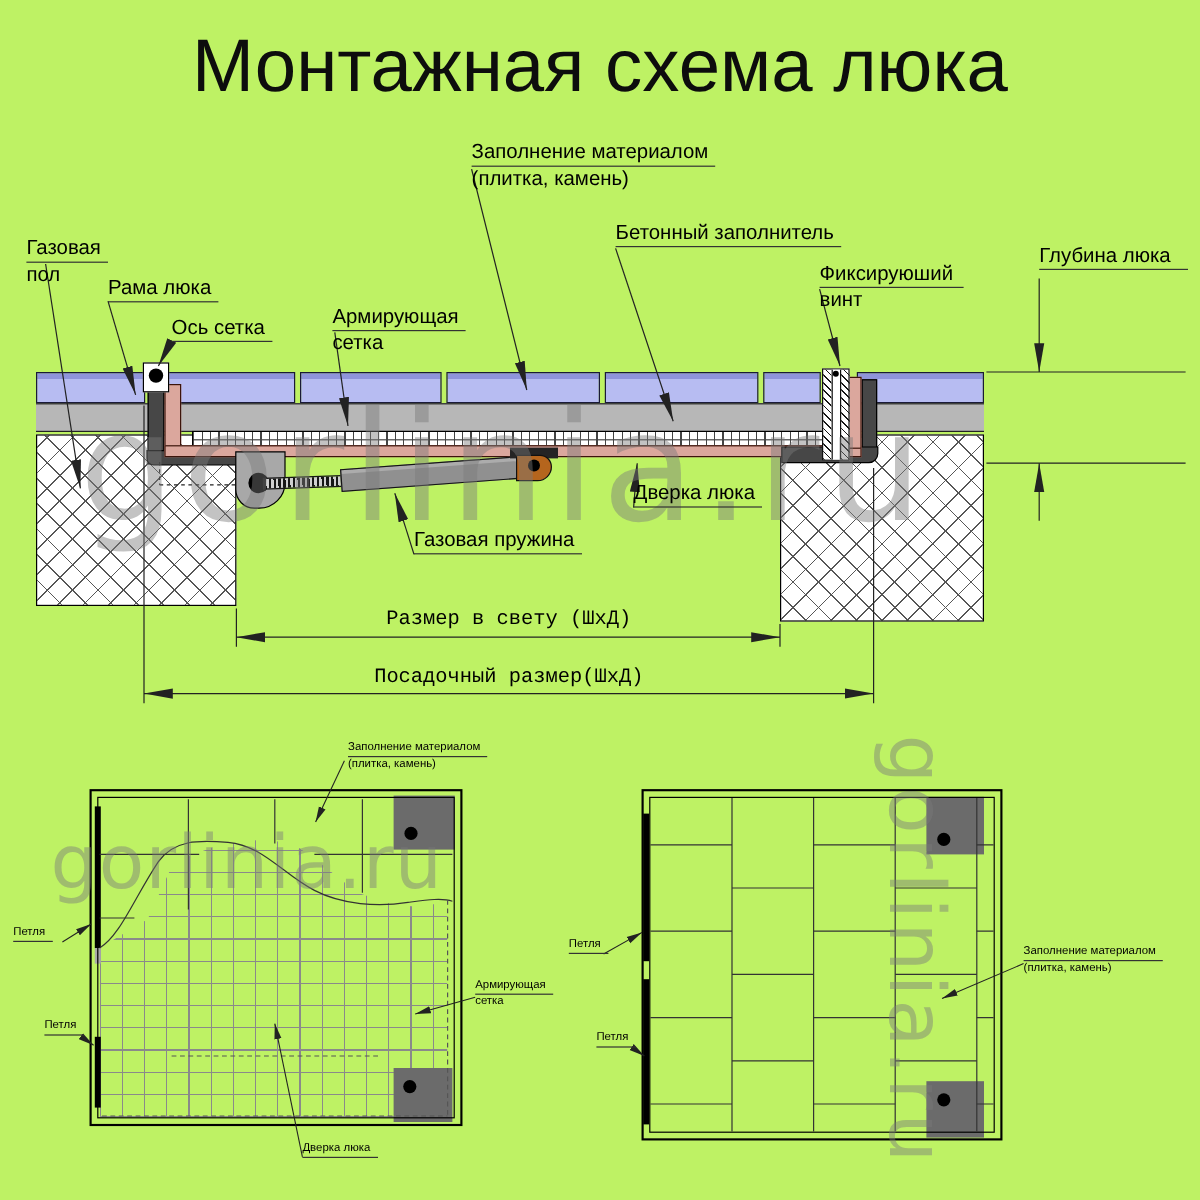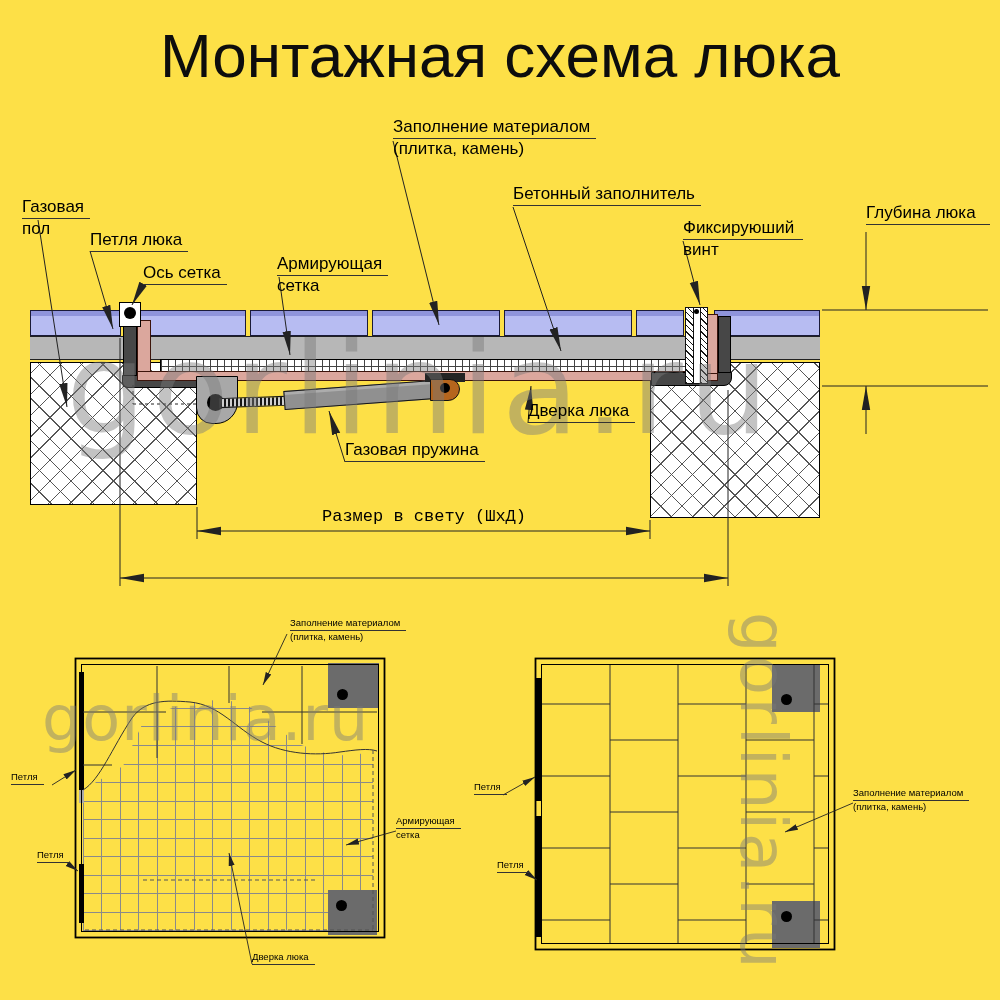--- a/index.html
+++ b/index.html
@@ -1,17 +1,17 @@
 <!DOCTYPE html>
 <html><head>
 <meta charset="utf-8">
 <style>
   * { box-sizing: border-box; margin: 0; padding: 0; }
   html,body { background:#fff; }
-  #stage { position:relative; width:1000px; height:1000px; background:#fde047; overflow:hidden;
+  #stage { position:relative; width:1000px; height:1000px; background:#bef264; overflow:hidden;
            font-family:"Liberation Sans", sans-serif; color:#000; }
   .abs { position:absolute; }
   
   #title { position:absolute; left:0; right:0; top:20px; text-align:center;
            font-size:62px; font-weight:400; letter-spacing:0px; color:#0d0d0d; }
   .lbl { position:absolute; font-size:17px; line-height:1.2; white-space:nowrap; z-index:6; }
   .lbl .u { display:inline-block; border-bottom:1px solid #333; padding:0 6px 1px 0; }
   .sm  { font-size:9.5px; line-height:1.25; }
   .dimlbl { position:absolute; font-size:17px; white-space:nowrap; transform:translateX(-50%); z-index:6;font-family:Liberation Mono, monospace; }
   
@@ -213,21 +213,21 @@
       <line x1="527" y1="873" x2="537" y2="880" marker-end="url(#aEs)"></line>
       <line x1="853" y1="803" x2="785" y2="832" marker-end="url(#aEs)"></line>
     </g>
   </svg>
 
   <div class="lbl" style="left:22px;top:197px">
     <span class="u">Газовая</span><br>
     <span>пол</span>
   </div>
   <div class="lbl" style="left:90px;top:230px">
-    <span class="u">Петля люка</span>
+    <span class="u">Рама люка</span>
   </div>
   <div class="lbl" style="left:143px;top:263px">
     <span class="u">Ось сетка</span>
   </div>
   <div class="lbl" style="left:277px;top:254px">
     <span class="u">Армирующая</span><br>
     <span>сетка</span>
   </div>
   <div class="lbl" style="left:393px;top:117px">
     <span class="u">Заполнение материалом</span><br>
@@ -243,20 +243,21 @@
   <div class="lbl" style="left:866px;top:203px">
     <span class="u" style="min-width:124px">Глубина люка</span>
   </div>
   <div class="lbl" style="left:528px;top:401px">
     <span class="u">Дверка люка</span>
   </div>
   <div class="lbl" style="left:345px;top:440px">
     <span class="u">Газовая пружина</span>
   </div>
   <div class="dimlbl" style="left:424px;top:507px">Размер в свету (ШхД)</div>
+  <div class="dimlbl" style="left:424px;top:555px">Посадочный размер(ШхД)</div>
 
   <div class="lbl sm" style="left:290px;top:617px">
     <span class="u">Заполнение материалом</span><br>
     <span>(плитка, камень)</span>
   </div>
   <div class="lbl sm" style="left:11px;top:771px">
     <span class="u">Петля</span>
   </div>
   <div class="lbl sm" style="left:37px;top:849px">
     <span class="u">Петля</span>

